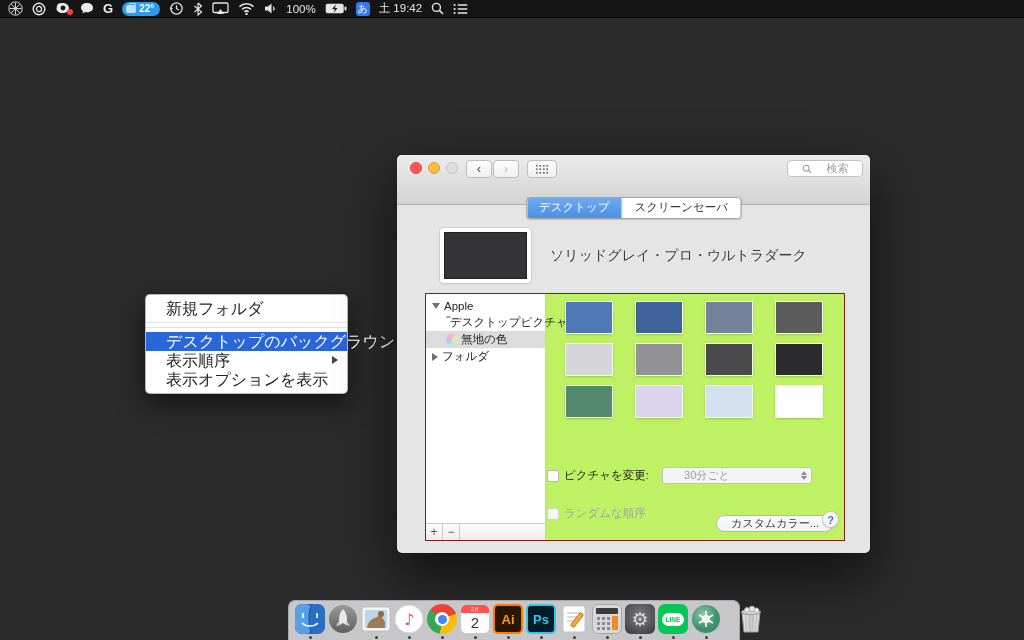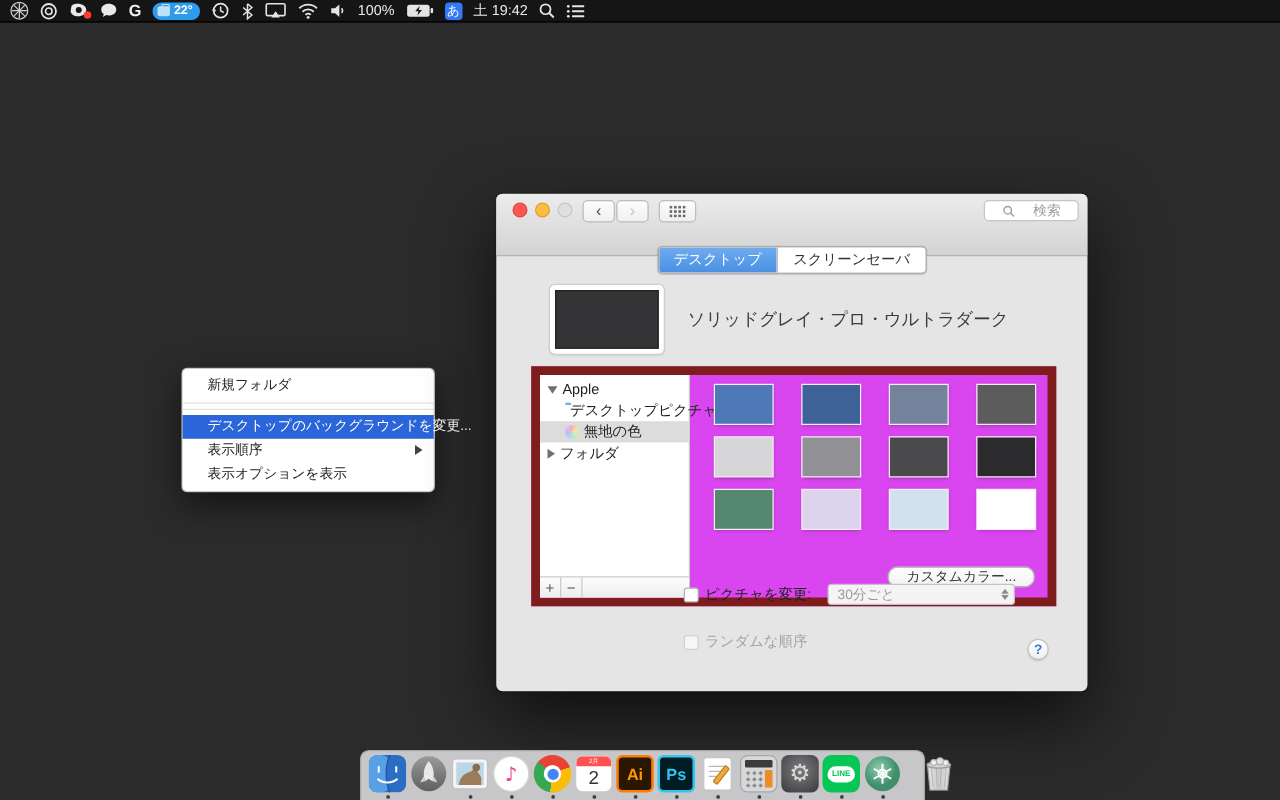--- a/index.html
+++ b/index.html
@@ -23,21 +23,21 @@
   .weather-badge .wb-ic { width:10px; height:8px; background:#bfe2fb; border-radius:2px; position:relative;}
   .weather-badge .wb-ic:before{content:""; position:absolute; left:2.5px; top:-2px; width:5px; height:2px;
                    border:1px solid #bfe2fb; border-bottom:none; border-radius:2px 2px 0 0;}
   .input-badge { width:14px; height:14px; background:#3478f6; color:#fff; border-radius:3px;
                  font-size:10px; display:flex; align-items:center; justify-content:center; }
   .red-dot { position:absolute; right:-2px; bottom:0px; width:6px; height:6px; border-radius:50%; background:#ff3b30; }
 
   
   .ctx-menu { position:absolute; left:145px; top:294px; width:203px; background:#ffffff;
               border-radius:5px; border:1px solid rgba(0,0,0,.28);
-              box-shadow:0 10px 26px rgba(0,0,0,.55); padding:4px 0; font-size:11px; color:#222; }
+              box-shadow:0 10px 26px rgba(0,0,0,.55); padding:4px 0; font-size:16px; color:#222; }
   .ctx-item { height:19px; line-height:19px; padding:0 20px; position:relative; white-space:nowrap; }
   .ctx-item.hl { background:#2a65d9; color:#fff; }
   .ctx-sep { height:1px; background:#e2e2e2; margin:4px 0; }
   .ctx-arrow { position:absolute; right:9px; top:5px; width:0; height:0;
                border-left:6px solid #444; border-top:4.5px solid transparent; border-bottom:4.5px solid transparent; }
 
   
   .window { position:absolute; left:397px; top:155px; width:473px; height:398px; border-radius:5px;
             background:#e5e5e5; box-shadow:0 22px 55px rgba(0,0,0,.65), 0 0 1px rgba(0,0,0,.6); overflow:hidden; }
   .titlebar { position:absolute; left:0; top:0; right:0; height:50px;
@@ -63,22 +63,22 @@
           box-shadow:0 .5px 1px rgba(0,0,0,.15); }
   .tab { padding:2px 12px 3px; font-size:11.5px; color:#333; background:#fff; white-space:nowrap; }
   .tab.sel { background:linear-gradient(#6fabee,#4a90e4); color:#fff; }
   .tab + .tab { border-left:1px solid #b9b9b9; }
 
   .preview-frame { position:absolute; left:43px; top:73px; width:91px; height:55px; background:#fff;
                    border-radius:4px; box-shadow:0 0 0 1px #cfcfcf, 0 1px 2px rgba(0,0,0,.2); padding:4px; }
   .preview-swatch { width:100%; height:100%; border:1px solid #222; }
   .preview-label { position:absolute; left:153px; top:92px; font-size:14px; color:#3c3c3c; }
 
-  .listbox { position:absolute; left:28px; top:138px; width:420px; height:192px; background:#d946ef;
-             border:7px solid #7f1d1d; display:flex; }
+  .listbox { position:absolute; left:28px; top:138px; width:420px; height:248px; background:#bef264;
+             border:1px solid #7f1d1d; display:flex; }
   .src-list { width:120px; background:#fff; border-right:1px solid #cbcbcb; display:flex; flex-direction:column; }
   .src-rows { flex:1; padding-top:3px; font-size:11.5px; color:#222; }
   .src-row { height:17px; display:flex; align-items:center; gap:4px; padding-left:6px; white-space:nowrap; }
   .src-row.indent { padding-left:20px; }
   .src-row.sel { background:#dcdcdc; }
   .tri { width:0; height:0; }
   .tri.down { border-top:6px solid #707070; border-left:4.5px solid transparent; border-right:4.5px solid transparent; }
   .tri.right { border-left:6px solid #707070; border-top:4.5px solid transparent; border-bottom:4.5px solid transparent; }
   .folder-ic { width:13px; height:10px; background:linear-gradient(#6cb4f2,#4a94e0); border-radius:1.5px; position:relative; }
   .folder-ic:before { content:""; position:absolute; top:-2px; left:0; width:5px; height:2px;
@@ -96,21 +96,21 @@
   .swatch { width:46px; height:31px; box-shadow:0 0 0 1px rgba(255,255,255,.9), 0 1px 3px rgba(0,0,0,.35); }
   .custom-color-btn { position:absolute; right:10px; bottom:8px; height:17px; padding:0 14px;
                       border:1px solid #b7b7b7; border-radius:9px; background:linear-gradient(#fefefe,#f2f2f2);
                       font-size:11px; color:#333; display:flex; align-items:center; }
 
   .opt-row { position:absolute; left:150px; display:flex; align-items:center; gap:5px; font-size:11.5px; color:#222; }
   .checkbox { width:12px; height:12px; background:#fff; border:1px solid #b5b5b5; border-radius:2.5px; }
   .checkbox.dis { border-color:#d2d2d2; background:#f6f6f6; }
   .dropdown { width:150px; height:17px; margin-left:8px; background:#f4f4f4; border:1px solid #c2c2c2;
               border-radius:3px; display:flex; align-items:center; font-size:11px; color:#9a9a9a; position:relative;
-              padding-left:7px; }
+              padding-left:21px; }
   .dd-step { position:absolute; right:3px; top:2px; width:9px; height:11px; display:flex; flex-direction:column;
              align-items:center; justify-content:center; gap:1px; }
   .dd-step i { width:0; height:0; border-left:3.5px solid transparent; border-right:3.5px solid transparent; }
   .dd-step i.up { border-bottom:4px solid #8b8b8b; }
   .dd-step i.dn { border-top:4px solid #8b8b8b; }
   .dis-label { color:#a3a3a3; }
   .help-btn { position:absolute; right:31px; bottom:25px; width:17px; height:17px; border-radius:50%;
               background:linear-gradient(#fff,#f0f0f0); border:1px solid #c3c3c3; color:#3b77d8;
               font-size:11px; font-weight:bold; display:flex; align-items:center; justify-content:center;
               box-shadow:0 1px 1px rgba(0,0,0,.12); }

